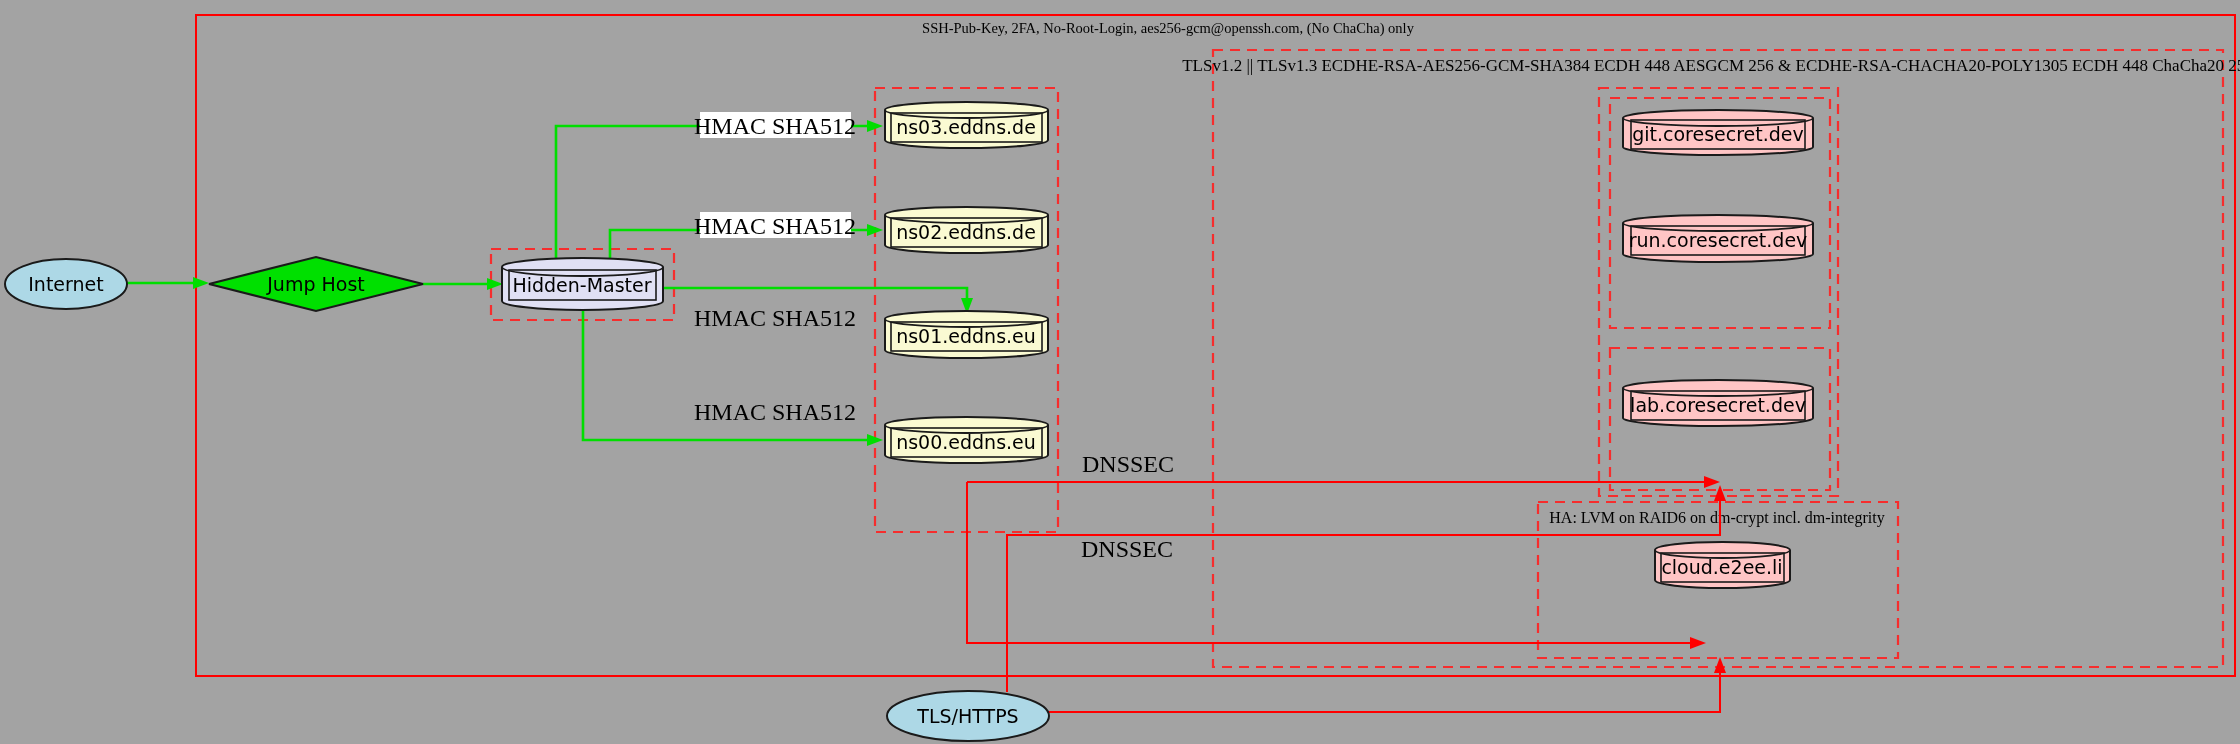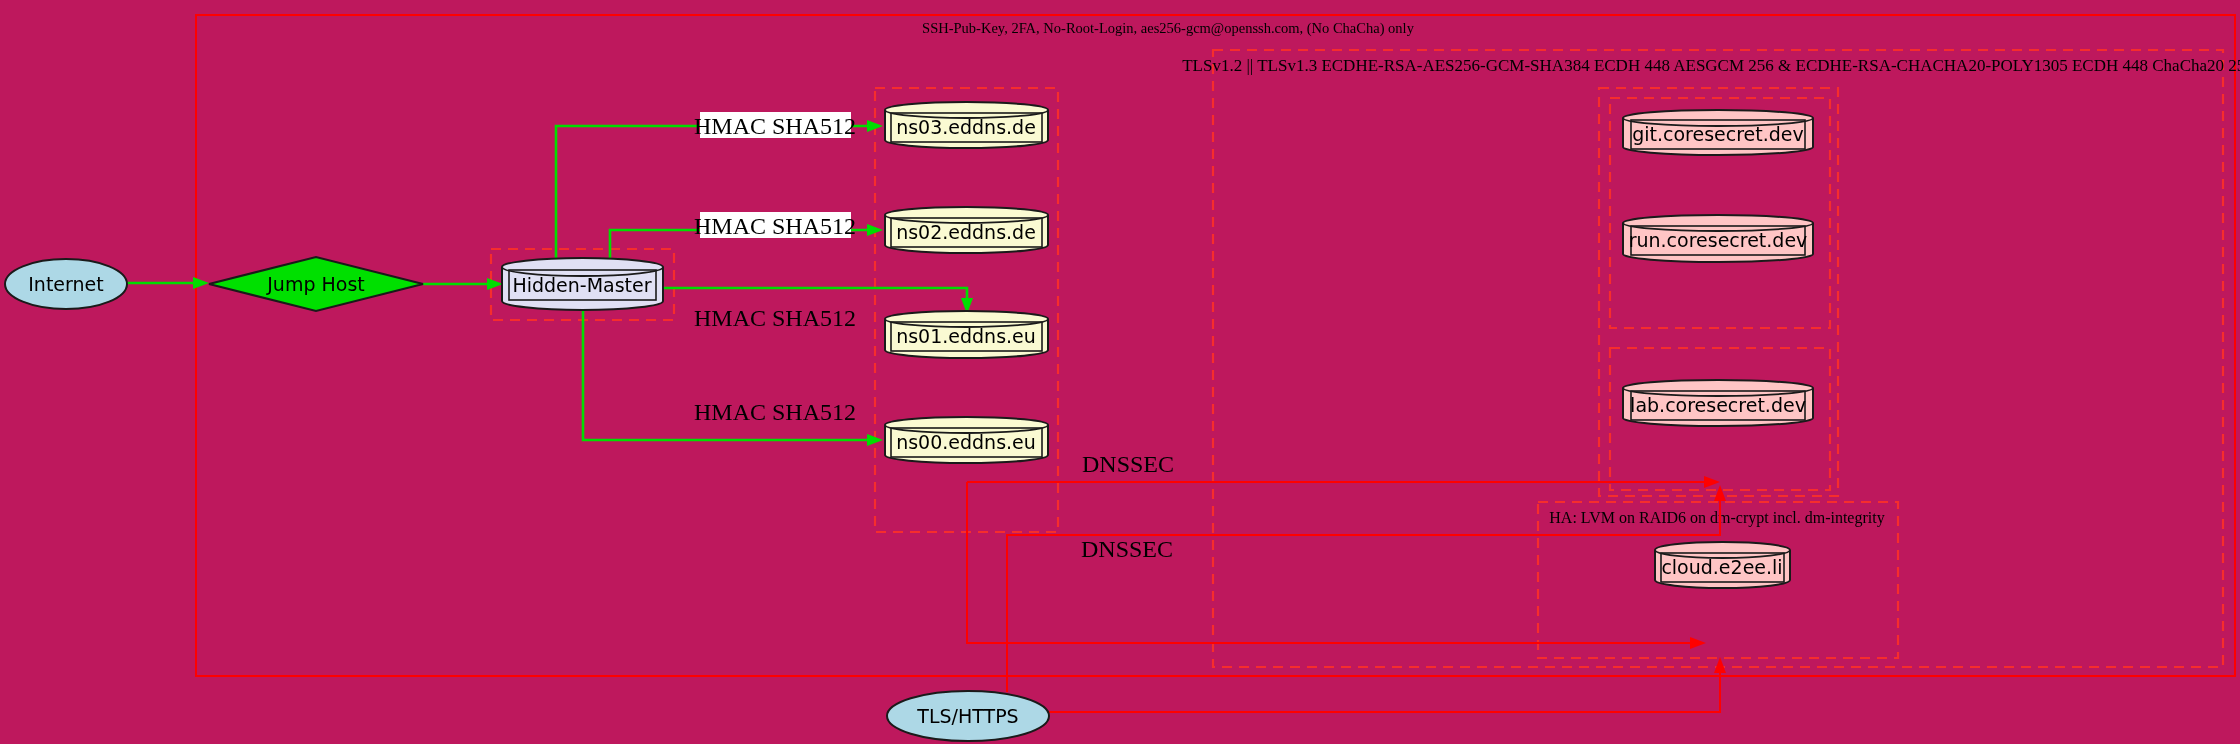--- a/index.html
+++ b/index.html
@@ -1,16 +1,16 @@
 <!DOCTYPE html>
 <html><head>
 <meta charset="utf-8">
 <style>
   html,body{margin:0;padding:0;background:#ffffff;}
-  .stage{position:relative;width:2240px;height:744px;background:#be185d;overflow:hidden;}
+  .stage{position:relative;width:2240px;height:744px;background:#a3a3a3;overflow:hidden;}
   svg{display:block;}
   .cluster{fill:none;stroke:#f62d2d;stroke-width:2.2;stroke-dasharray:10 7;}
   .outerbox{fill:none;stroke:#ff0000;stroke-width:2;}
   .gedge{fill:none;stroke:#00de00;stroke-width:2.6;}
   .garrow{fill:#00de00;stroke:none;}
   .redge{fill:none;stroke:#ff0000;stroke-width:2;}
   .rarrow{fill:#ff0000;stroke:none;}
   .nodeshape{stroke:#1a1a1a;stroke-width:2;}
   .fill-blue{fill:#add8e6;}
   .fill-green{fill:#00e000;}

